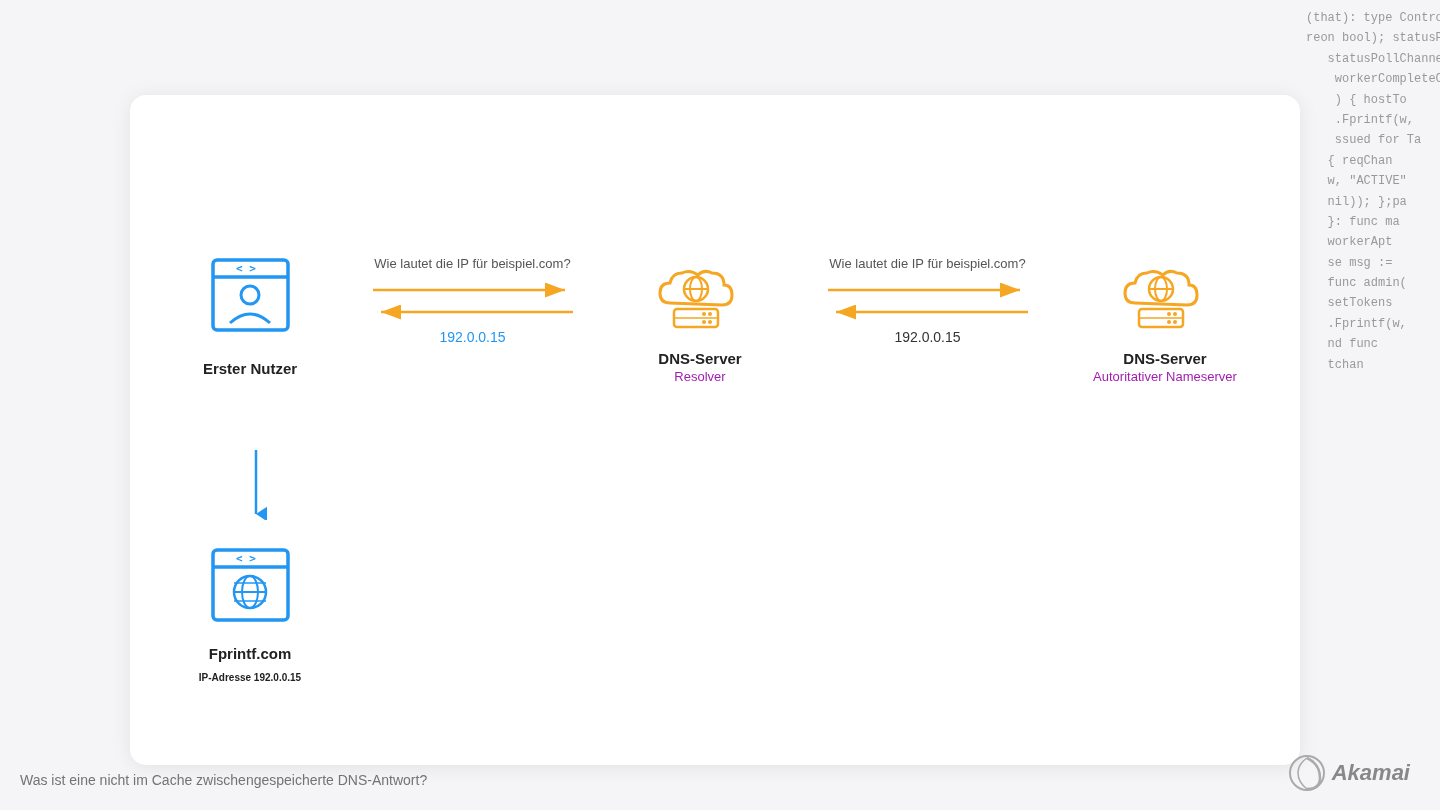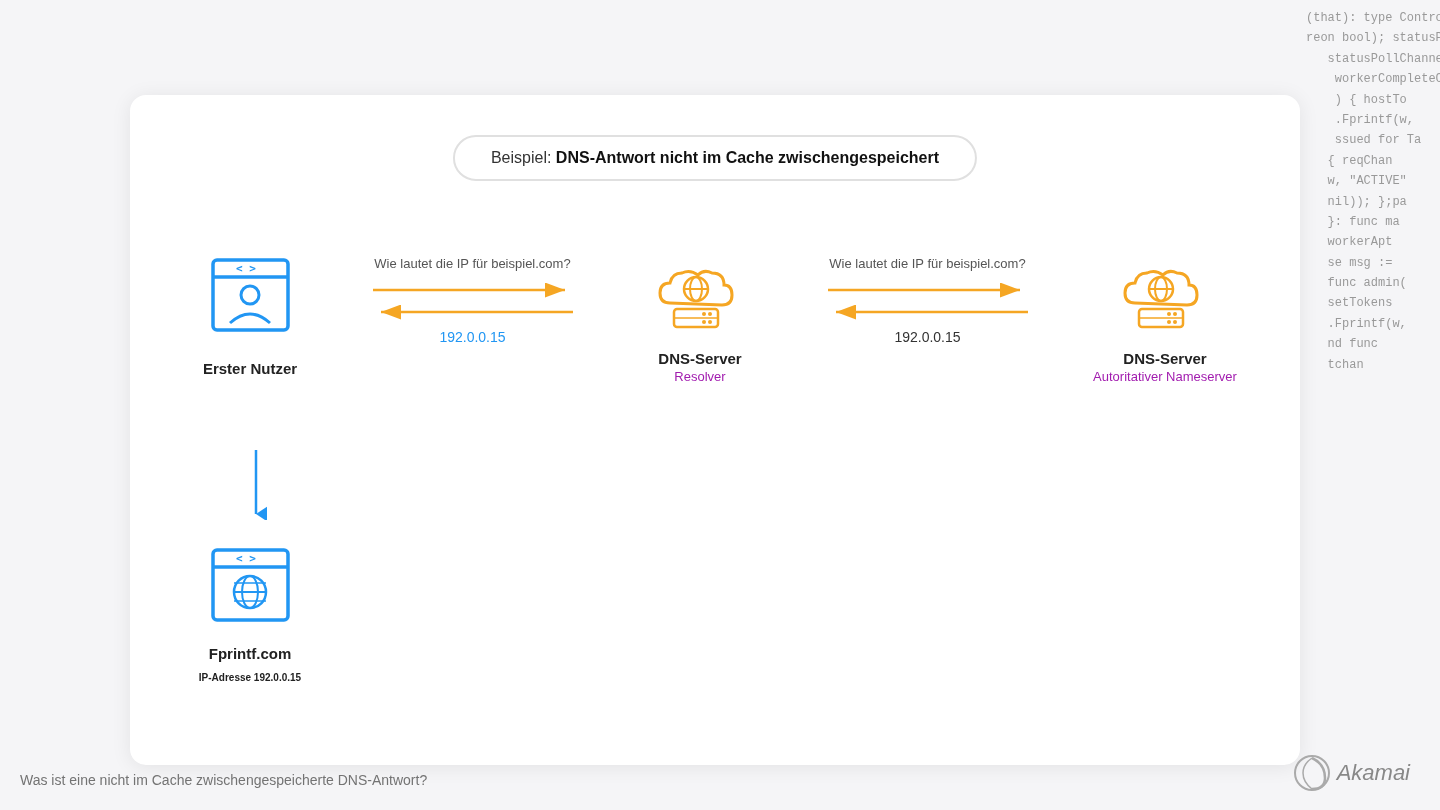--- a/index.html
+++ b/index.html
@@ -132,21 +132,21 @@
     .akamai-logo {
       position: absolute;
       bottom: 18px;
       right: 30px;
       display: flex;
       align-items: center;
       gap: 6px;
     }
     .akamai-logo-text {
       font-size: 22px;
-      font-weight: 400;
+      font-weight: 700;
       color: #888;
       font-style: italic;
     }
   </style>
 </head>
 <body>
 
 <div class="code-bg">
   <div>(that): type ControlMessage struct { Target string; Co</div>
   <div>reon bool); statusPollChannel := make(chan chan bool); v</div>
@@ -163,23 +163,20 @@
   <div>&nbsp;&nbsp;&nbsp;se msg :=</div>
   <div>&nbsp;&nbsp;&nbsp;func admin(</div>
   <div>&nbsp;&nbsp;&nbsp;setTokens</div>
   <div>&nbsp;&nbsp;&nbsp;.Fprintf(w,</div>
   <div>&nbsp;&nbsp;&nbsp;nd func</div>
   <div>&nbsp;&nbsp;&nbsp;tchan</div>
 </div>
 
 <div class="diagram-card">
 
-  <div class="title-pill">
-    <span>Beispiel: </span><strong>DNS-Antwort nicht im Cache zwischengespeichert</strong>
-  </div>
 
   <div class="diagram-area">
 
     <div style="display:flex; align-items:flex-start; position:absolute; top:0; left:0; right:0;">
 
       <div class="node" style="width:120px;">
 
         <svg width="85" height="95" viewBox="0 0 85 95">
 
           <rect x="5" y="5" width="75" height="70" rx="4" ry="4" fill="none" stroke="#2196F3" stroke-width="3.5"></rect>

